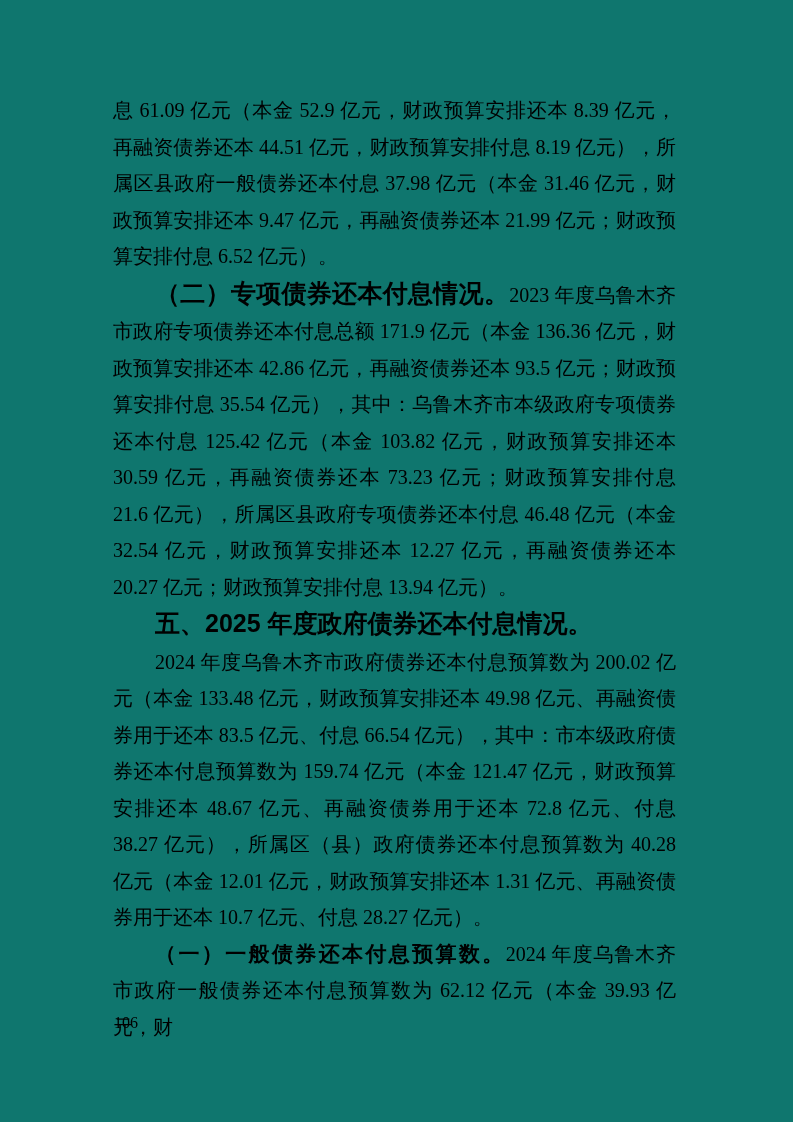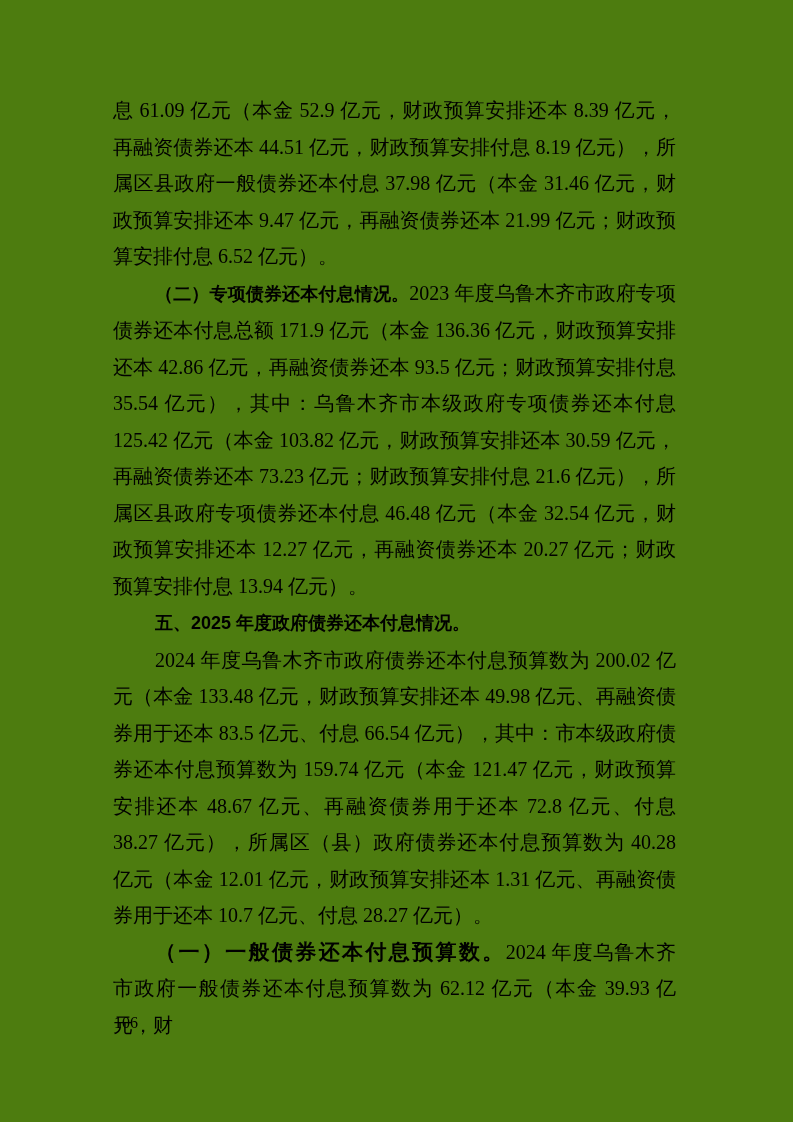--- a/index.html
+++ b/index.html
@@ -5,21 +5,21 @@
   html, body {
     margin: 0;
     padding: 0;
     background: #e8e8e8;
   }
   .page {
     position: relative;
     width: 793px;
     height: 1122px;
     margin: 0 auto;
-    background: #4d7c0f;
+    background: #0f766e;
     color: #000000;
     font-family: "Liberation Serif", "DejaVu Serif", serif;
     overflow: hidden;
   }
   .text-block {
     position: absolute;
     left: 113px;
     top: 92px;
     width: 563px;
   }
@@ -32,21 +32,21 @@
   }
   .para.indent {
     text-indent: 2.1em;
   }
   .seg {
     white-space: normal;
   }
   .seg-hei {
     font-weight: 700;
     font-family: "Liberation Sans", "DejaVu Sans", sans-serif;
-    font-size: 18px;
+    font-size: 25px;
   }
   .seg-kai {
     font-weight: 700;
     letter-spacing: 1.5px;
     font-size: 21px;
   }
   .page-number {
     position: absolute;
     left: 114px;
     top: 1008px;

